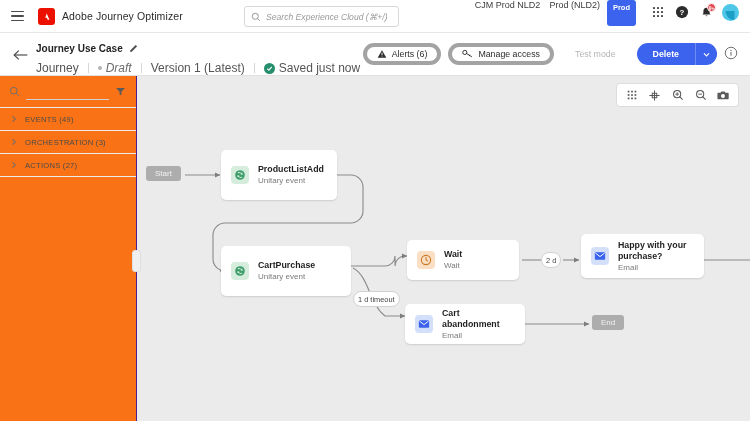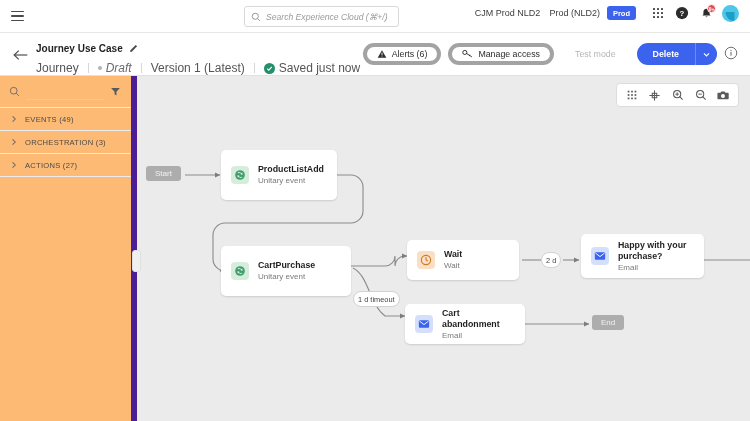--- a/index.html
+++ b/index.html
@@ -35,21 +35,21 @@
     position: absolute; left: 244px; top: 6px; width: 155px; height: 21px;
     border: 1px solid #d8d8d8; border-radius: 3px; background: #fff;
     display: flex; align-items: center; padding: 0 6px; gap: 5px; cursor: text;
   }
   .search-wrap input {
     border: 0; outline: 0; flex: 1; font-size: 8.6px; color: #6e6e6e;
     font-family: "Liberation Sans", sans-serif; font-style: italic; background: transparent;
   }
   .search-wrap input::placeholder { color: #9a9a9a; font-style: italic; }
 
-  .topright { position: absolute; right: 8px; top: 0; height: 26px; display: flex; align-items: center; gap: 0; }
+  .topright { position: absolute; right: 8px; top: 0; height: 26px; display: flex; gap: 0; }
   .org-label { font-size: 9px; color: #3c3c3c; padding: 0 9px; cursor: pointer; white-space: nowrap; }
   .sandbox-label { font-size: 9px; color: #3c3c3c; padding: 0 7px 0 0; cursor: pointer; white-space: nowrap; }
   .prod-badge {
     background: #3b63ed; color: #fff; font-size: 7.5px; font-weight: bold;
     padding: 2.5px 6px; border-radius: 3px; cursor: pointer; margin-right: 10px;
   }
   .icon-btn { width: 24px; height: 24px; display: flex; align-items: center; justify-content: center; cursor: pointer; position: relative; }
   .grid9 { display: grid; grid-template-columns: repeat(3,2.3px); grid-template-rows: repeat(3,2.3px); gap: 2px; }
   .grid9 i { display: block; width: 2.3px; height: 2.3px; background: #4b4b4b; border-radius: .5px; }
   .badge-dot {
@@ -103,21 +103,21 @@
     background: #3b63ed; border: 1px solid #3b63ed; border-left: 1px solid #6d8cf2;
     border-radius: 0 11px 11px 0; width: 22px; height: 22px;
     display: flex; align-items: center; justify-content: center; cursor: pointer;
   }
   .cta-group { display: flex; }
   .info-icon { width: 16px; height: 16px; cursor: pointer; }
 
   
   .leftpanel {
     position: absolute; left: 0; top: 76px; width: 137px; bottom: 0;
-    background: #fdba74; border-right: 6px solid #4c1d95;
+    background: #f97316; border-right: 1px solid #4c1d95;
   }
   .panel-search {
     height: 32px; display: flex; align-items: center; gap: 6px;
     padding: 0 10px 0 9px; border-bottom: 1px solid #ececec;
   }
   .panel-search .line {
     flex: 1; border-bottom: 1px solid #d0d0d0; height: 16px; display: flex; align-items: center;
   }
   .panel-search input {
     border: 0; outline: 0; width: 100%; font-size: 8.5px; color: #4b4b4b;
@@ -178,20 +178,28 @@
 </head>
 <body>
 
 <div class="app">
 
   <div class="topbar">
     <div class="hamburger">
       <i></i>
         <i></i>
         <i></i>
+    </div>
+    <div class="brand">
+      <span class="adobe-logo">
+        <svg width="11" height="11" viewBox="0 0 12 12">
+            <path d="M6 2.2 L9.2 9.6 H7.3 L6.4 7.3 H4.6 L6 3.6 Z" fill="#fff"></path>
+          </svg>
+      </span>
+      <span class="brand-name">Adobe Journey Optimizer</span>
     </div>
 
     <div class="search-wrap">
       <svg width="10" height="10" viewBox="0 0 14 14">
         <circle cx="6" cy="6" r="4.3" fill="none" stroke="#888" stroke-width="1.2"></circle>
         <line x1="9.2" y1="9.2" x2="12.5" y2="12.5" stroke="#888" stroke-width="1.2"></line>
       </svg>
       <input type="text" placeholder="Search Experience Cloud (⌘+/)" style="">
     </div>
 

